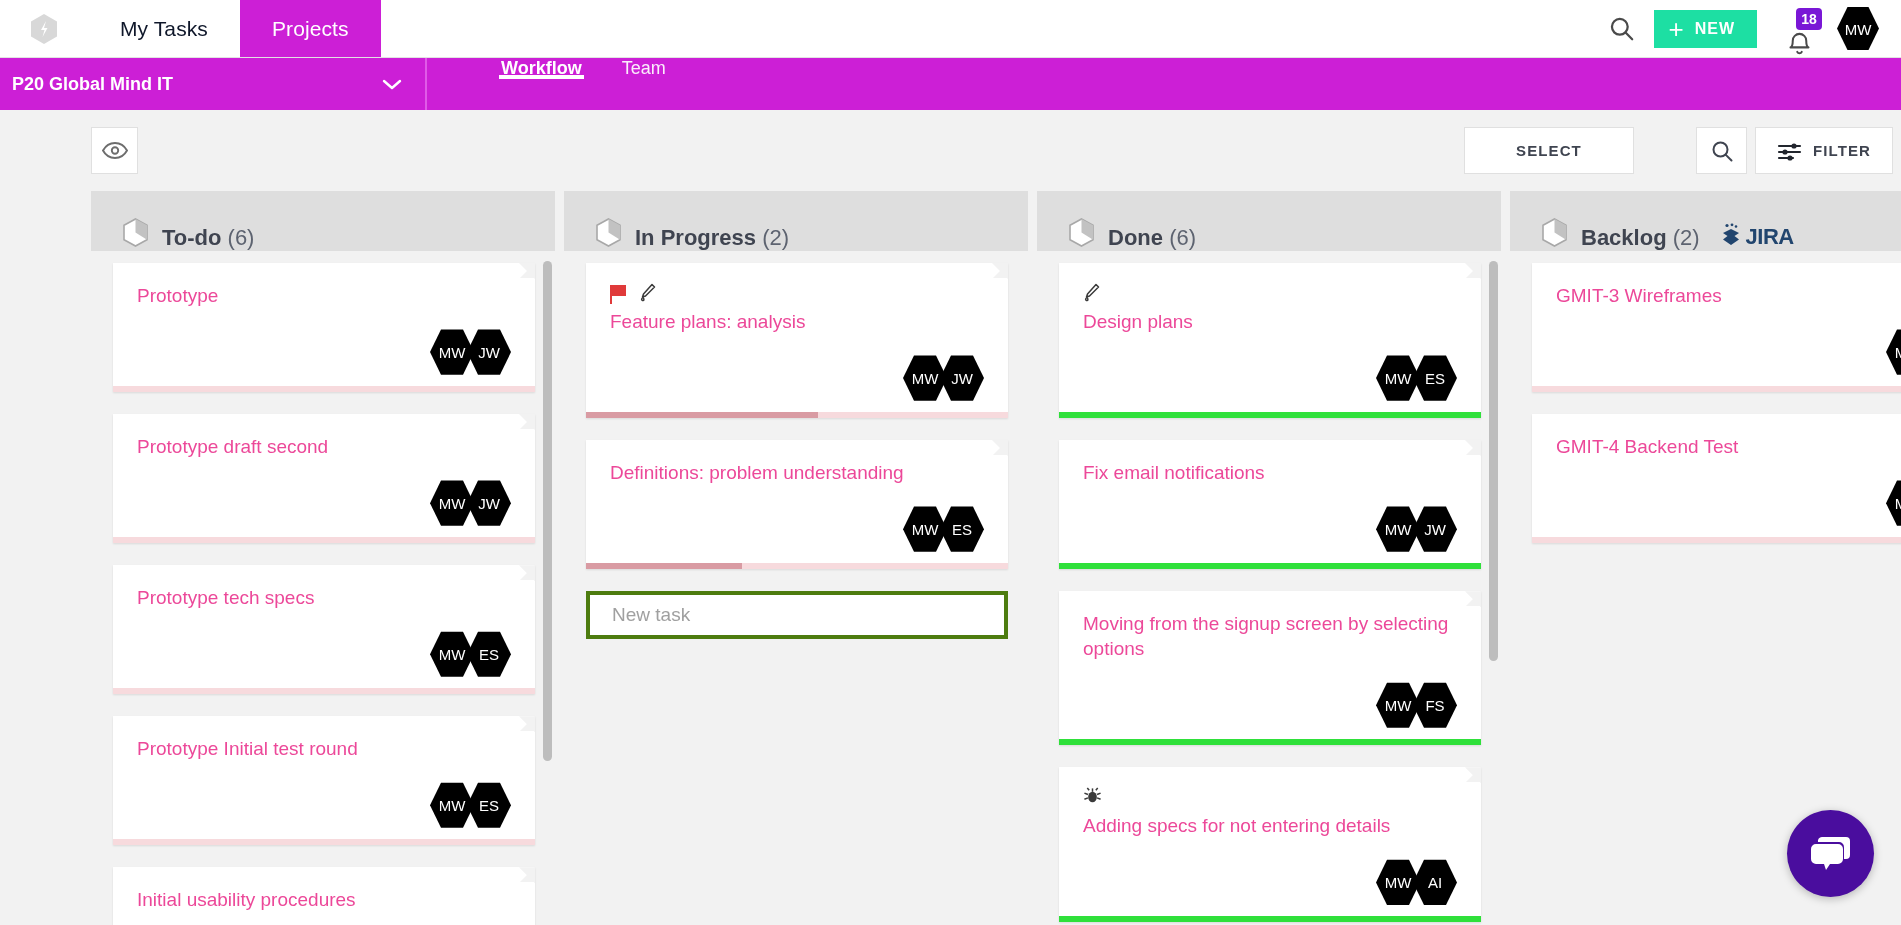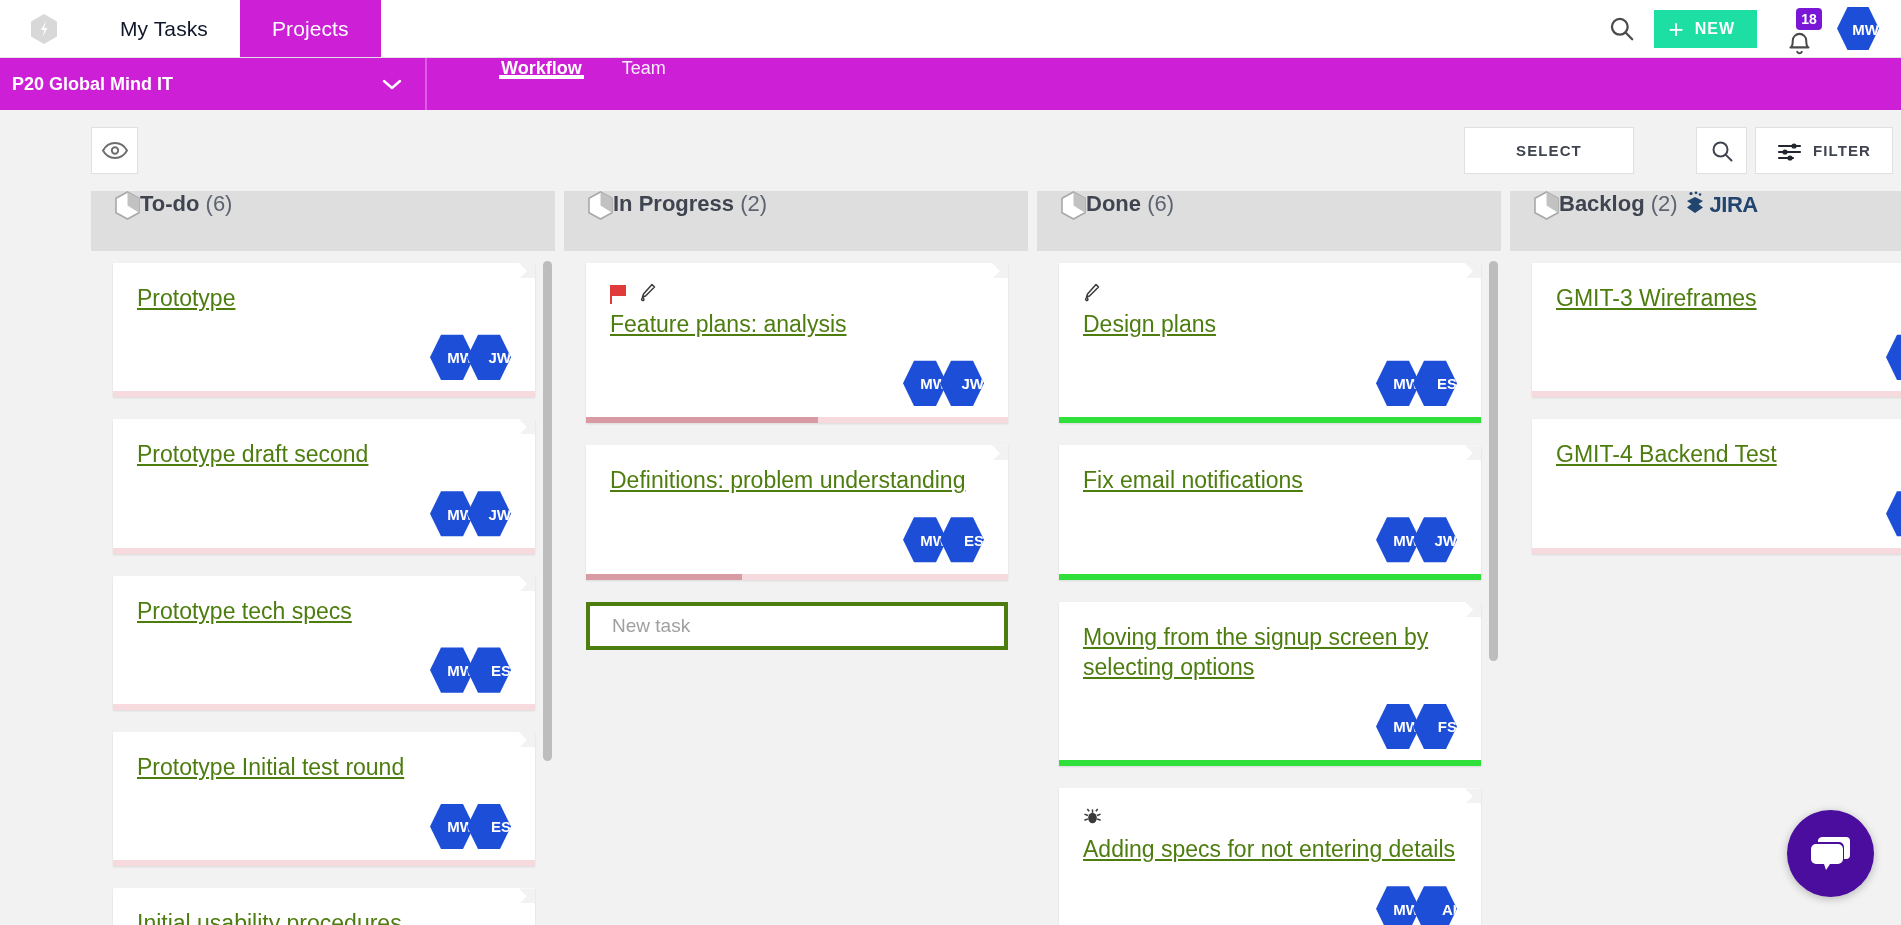--- a/index.html
+++ b/index.html
@@ -56,24 +56,24 @@
     min-width: 26px; height: 22px; border-radius: 4px;
     font-size: 14px; font-weight: bold;
     display: flex; align-items: center; justify-content: center;
     padding: 0 4px;
   }
   .avatar-top { margin-left: 10px; cursor: pointer; }
 
   
   .hex {
     position: relative; display: inline-block;
-    background: #1d4ed8;
+    background: #000000;
     clip-path: polygon(25% 3%, 75% 3%, 100% 50%, 75% 97%, 25% 97%, 0% 50%);
-    color: #fff; text-align: right;
-    font-weight: bold;
+    color: #fff; text-align: center;
+    font-weight: normal;
   }
   .hex span { position: absolute; left: 0; right: 0; top: 50%; transform: translateY(-50%); }
 
   
   .projectbar {
     position: absolute; top: 58px; left: 0;
     width: 1901px; height: 52px;
     background: #cc1fd6;
     display: flex; align-items: stretch;
   }
@@ -129,21 +129,21 @@
   .board {
     position: absolute; top: 191px; left: 0;
     width: 1901px; height: 734px;
     display: flex; gap: 0;
     padding-left: 91px;
     overflow: hidden;
   }
   .column { width: 464px; flex-shrink: 0; position: relative; margin-right: 9px; }
   .col-header {
     height: 60px; background: #dedede;
-    display: flex; align-items: flex-start; padding-left: 24px; 
+    display: flex; align-items: flex-end; padding-left: 32px; gap: 14px;
   }
   .col-title { font-size: 22px; font-weight: bold; color: #3f4450; }
   .col-count { font-weight: normal; color: #5d6370; }
   .col-body {
     position: relative;
     height: 674px;
     padding: 12px 20px 0 22px;
     overflow: hidden;
   }
   .card {
@@ -163,23 +163,22 @@
     border-color: transparent transparent #f2f2f2 transparent;
     transform: rotate(0deg);
   }
   .card-fold {
     position: absolute; top: 0; right: 0; width: 16px; height: 16px;
     background: #f2f2f2;
     clip-path: polygon(0 0, 100% 0, 100% 100%);
   }
   .card-icons { display: flex; align-items: center; gap: 12px; height: 22px; margin-bottom: 4px; }
   .card-title {
-    font-size: 23px; color: #4d7c0f; line-height: 1.32;
+    font-size: 19px; color: #ec4899; line-height: 1.32;
     padding-bottom: 6px;
-    text-decoration: underline;
   }
   .card-avatars {
     display: flex; justify-content: flex-end; align-items: center;
     padding: 14px 0 16px 0;
   }
   .card-avatars .hex { margin-left: -7px; }
   .progress {
     position: absolute; left: 0; right: 0; bottom: 0; height: 6px;
     background: #f7dadd;
   }

